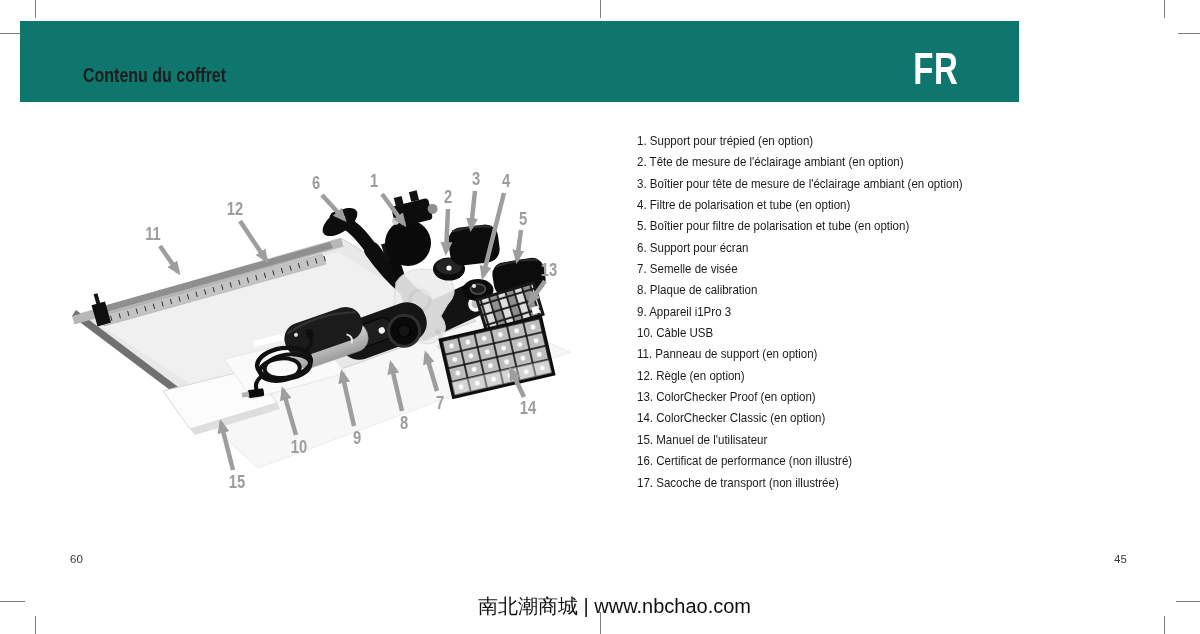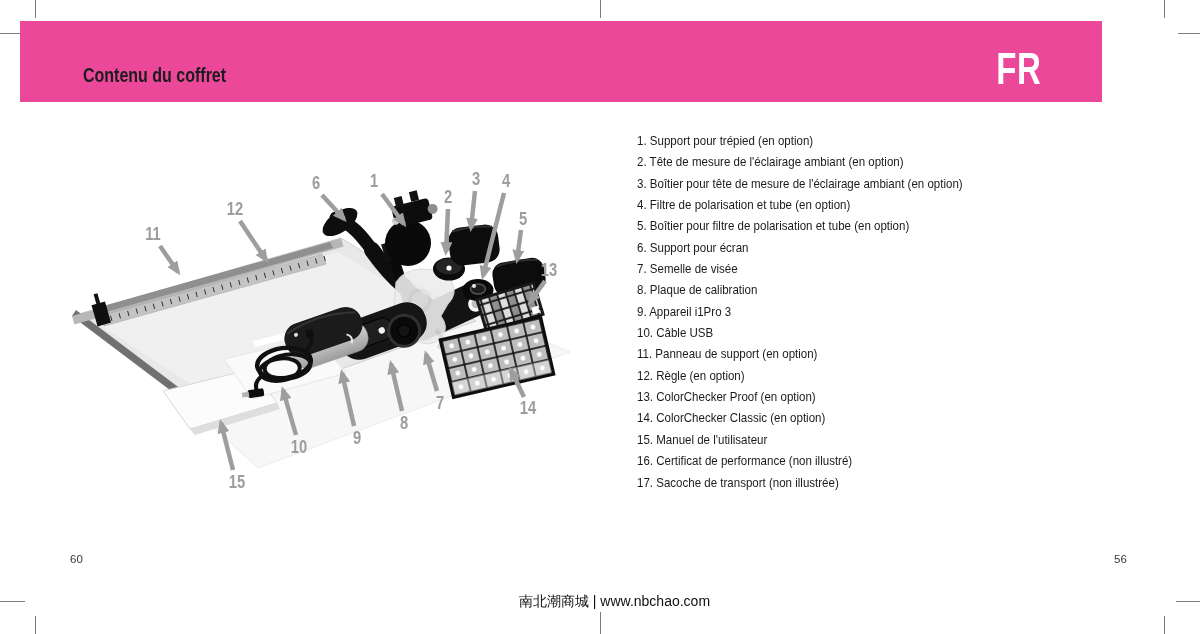--- a/index.html
+++ b/index.html
@@ -6,21 +6,21 @@
   body{
     width:1200px;height:634px;position:relative;background:#ffffff;
     font-family:"Liberation Sans",sans-serif;overflow:hidden;
   }
   
   .crop{position:absolute;background:#7d7d7d;}
   .crop.v{width:1px;}
   .crop.h{height:1px;}
 
   
-  #header{position:absolute;left:20px;top:21px;width:1082px;height:81px;background:#ec4899;}
+  #header{position:absolute;left:20px;top:21px;width:999px;height:81px;background:#0f766e;}
   #title{
     position:absolute;left:63px;top:44px;line-height:20px;font-size:20px;font-weight:bold;
     color:#1c1c1c;white-space:nowrap;transform:scaleX(0.8);transform-origin:0 50%;
   }
   #lang-badge{
     position:absolute;right:60px;top:26px;line-height:44px;font-size:44px;font-weight:bold;
     color:#ffffff;white-space:nowrap;transform:scaleX(0.75);transform-origin:100% 50%;letter-spacing:1px;
   }
 
   
@@ -37,21 +37,21 @@
     position:absolute;font-weight:bold;font-size:18px;color:#9d9d9d;white-space:nowrap;
     transform:translate(-50%,-50%) scaleX(0.82);
   }
 
   
   .pageno{position:absolute;top:553px;font-size:11.5px;color:#3a3a3a;}
   #pageno-left{left:70px;}
   #pageno-right{left:1114px;}
   #watermark{
     position:absolute;left:0;right:0;top:593px;text-align:center;
-    font-size:14px;color:#101010;margin-left:29px;
+    font-size:20px;color:#101010;margin-left:29px;
   }
 
   #figure-svg{position:absolute;left:0;top:0;pointer-events:none;}
 </style>
 </head>
 <body>
 
 <div class="crop v" style="left:35px;top:0;height:18px;"></div>
 <div class="crop h" style="left:0;top:33px;width:25px;"></div>
 <div class="crop v" style="left:600px;top:0;height:18px;"></div>
@@ -290,14 +290,14 @@
   <li>11. Panneau de support (en option)</li>
   <li>12. Règle (en option)</li>
   <li>13. ColorChecker Proof (en option)</li>
   <li>14. ColorChecker Classic (en option)</li>
   <li>15. Manuel de l'utilisateur</li>
   <li>16. Certificat de performance (non illustré)</li>
   <li>17. Sacoche de transport (non illustrée)</li>
 </ol>
 
 <div id="pageno-left" class="pageno">60</div>
-<div id="pageno-right" class="pageno">56</div>
+<div id="pageno-right" class="pageno">45</div>
 <div id="watermark">南北潮商城 | www.nbchao.com</div>
 
 </body></html>

